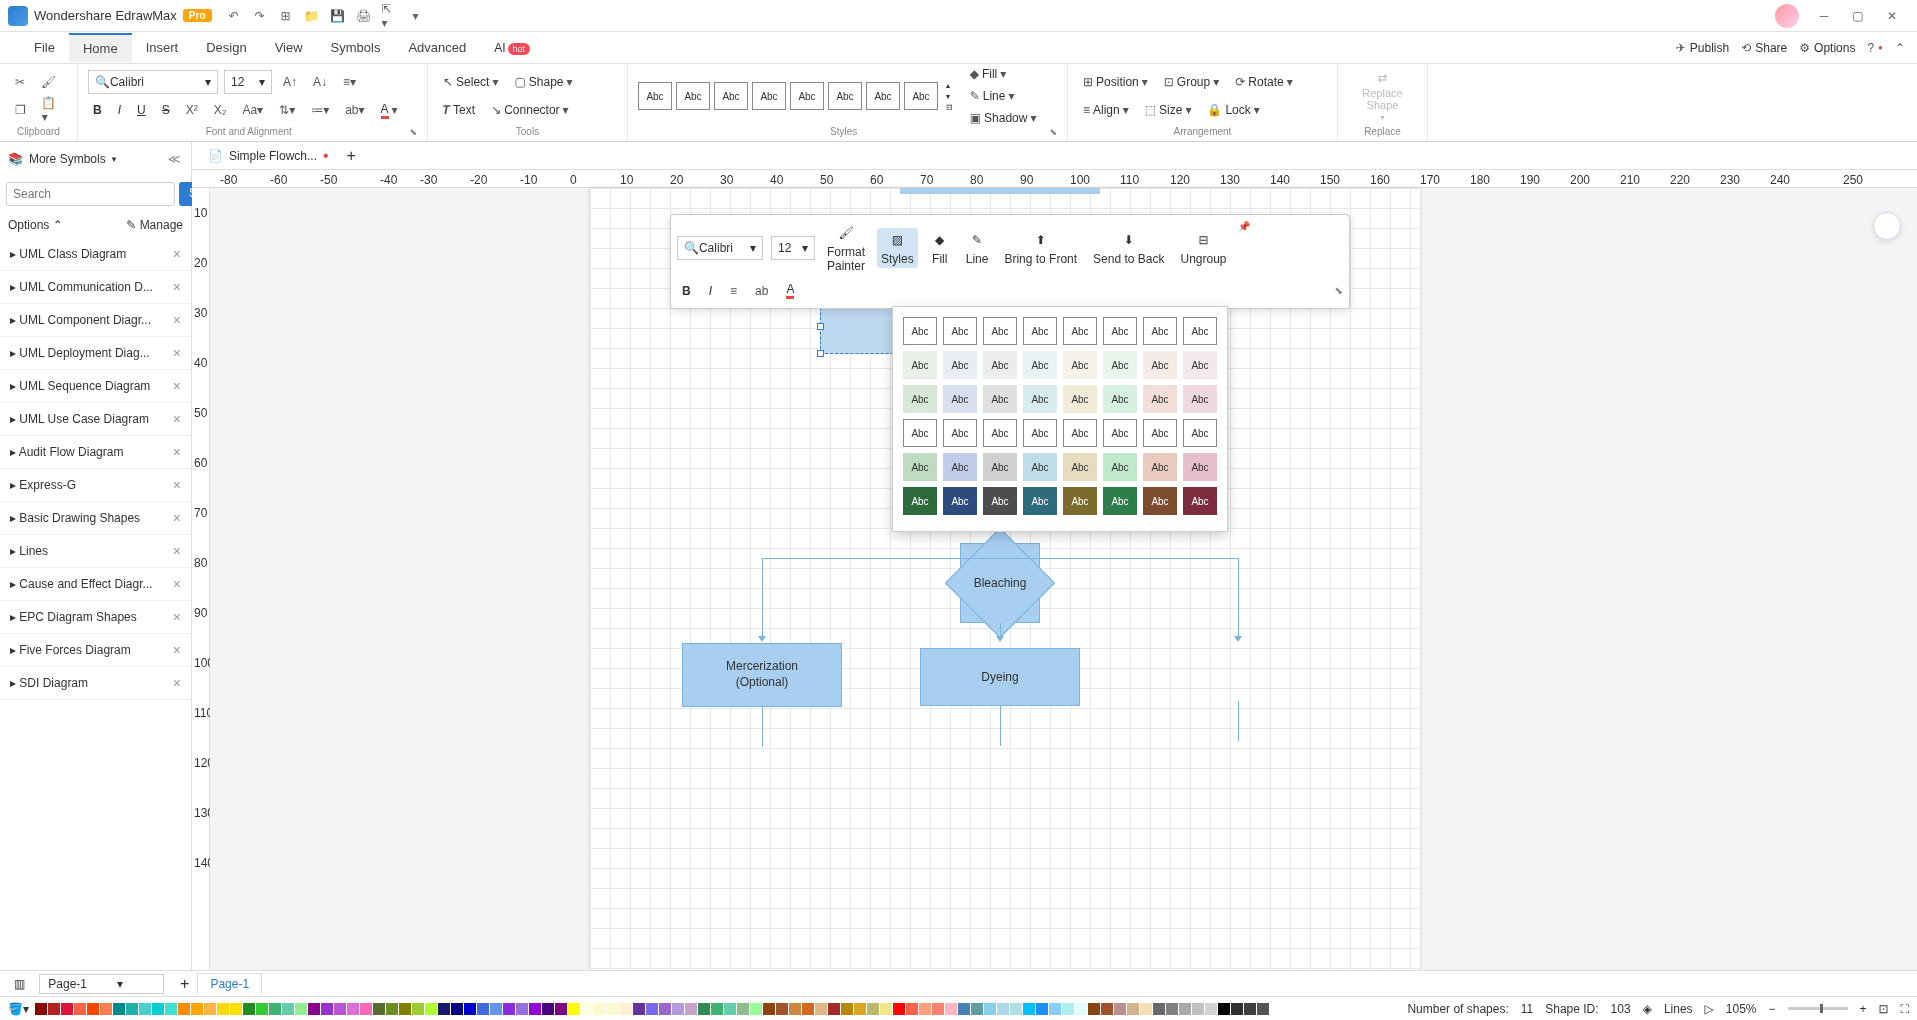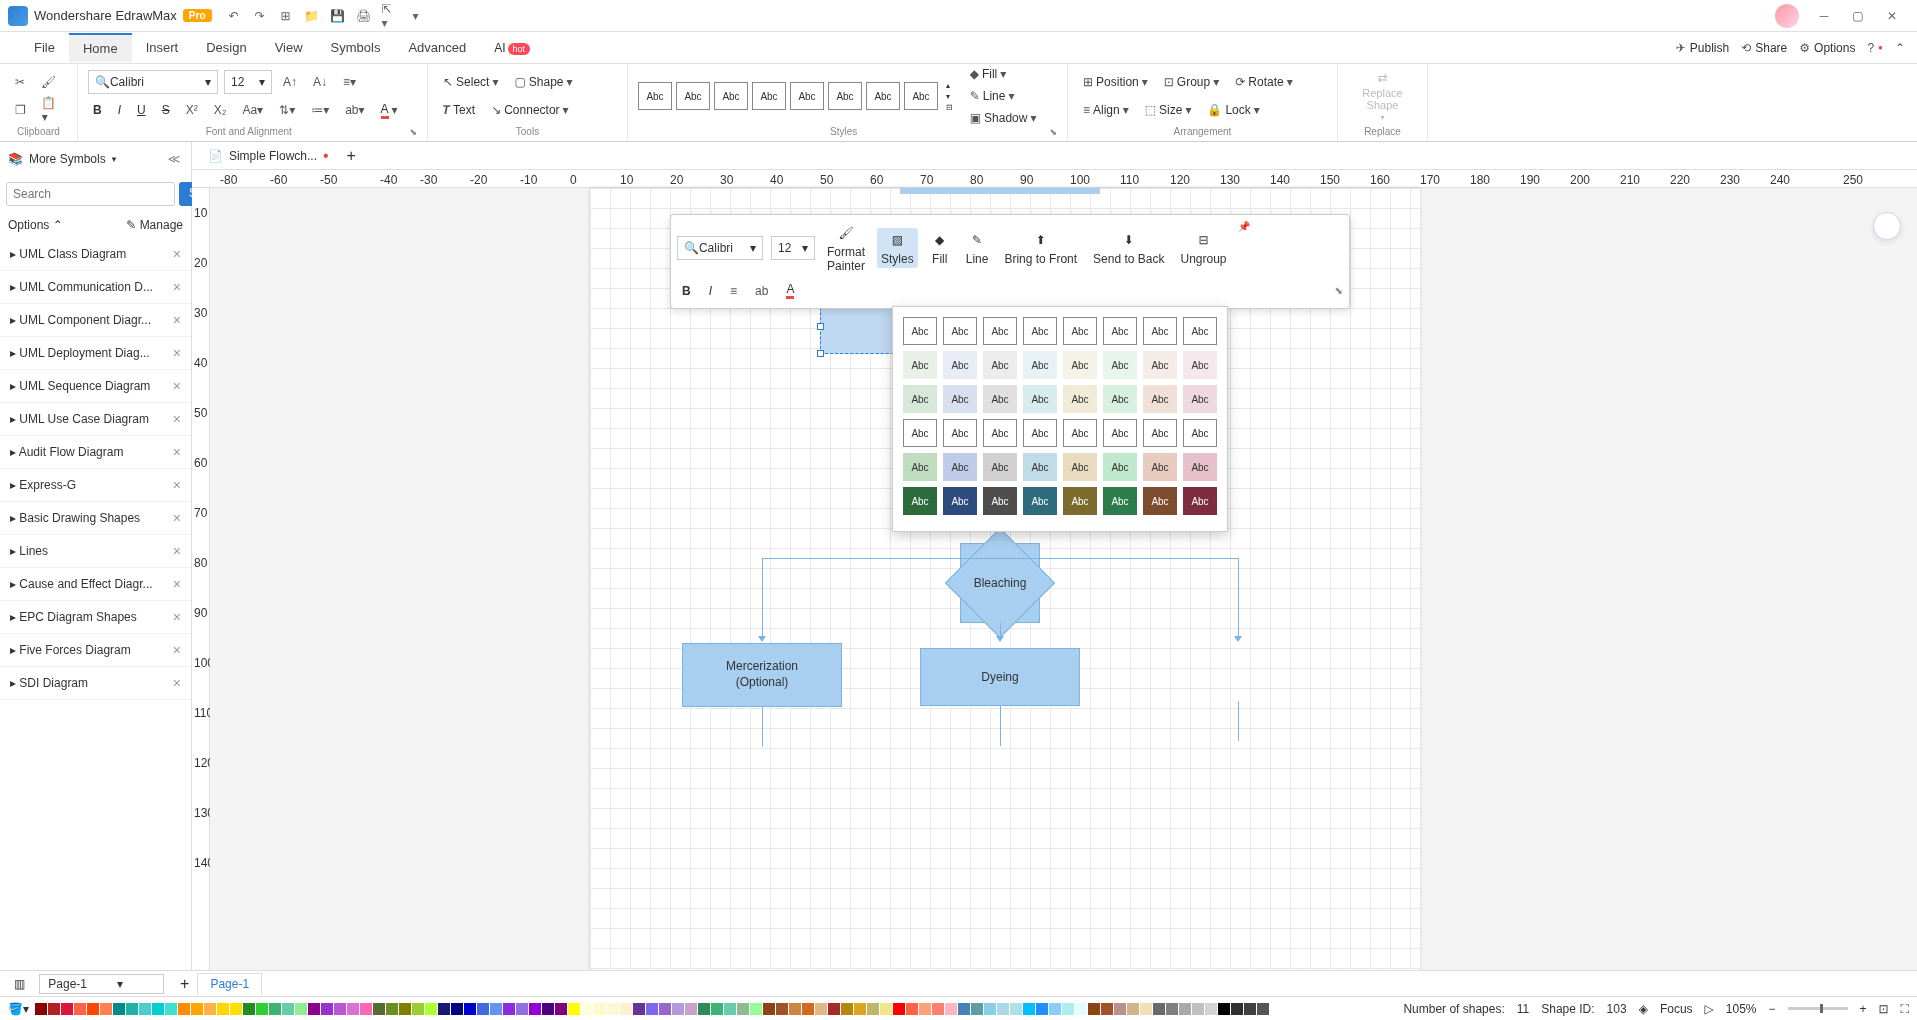--- a/index.html
+++ b/index.html
@@ -646,21 +646,21 @@
       <div class="color-sw" style="background: rgb(64, 64, 64);"></div>
       <div class="color-sw" style="background: rgb(85, 85, 85);"></div>
       <div class="color-sw" style="background: rgb(255, 255, 255);"></div>
     </div>
   <div class="sb-right">
     <span>Number of shapes:</span>
     <span>11</span>
     <span>Shape ID:</span>
     <span>103</span>
     <span>◈</span>
-    <span><span>Focus</span></span>
+    <span><span>Lines</span></span>
     <span>▷</span>
     <span>105%</span>
     <span>−</span>
     <div style="width:60px;height:3px;background:#ccc;position:relative">
         <div style="position:absolute;left:32px;top:-3px;width:3px;height:9px;background:#666"></div>
       </div>
     <span>+</span>
     <span>⊡</span>
     <span>⛶</span>
   </div>

